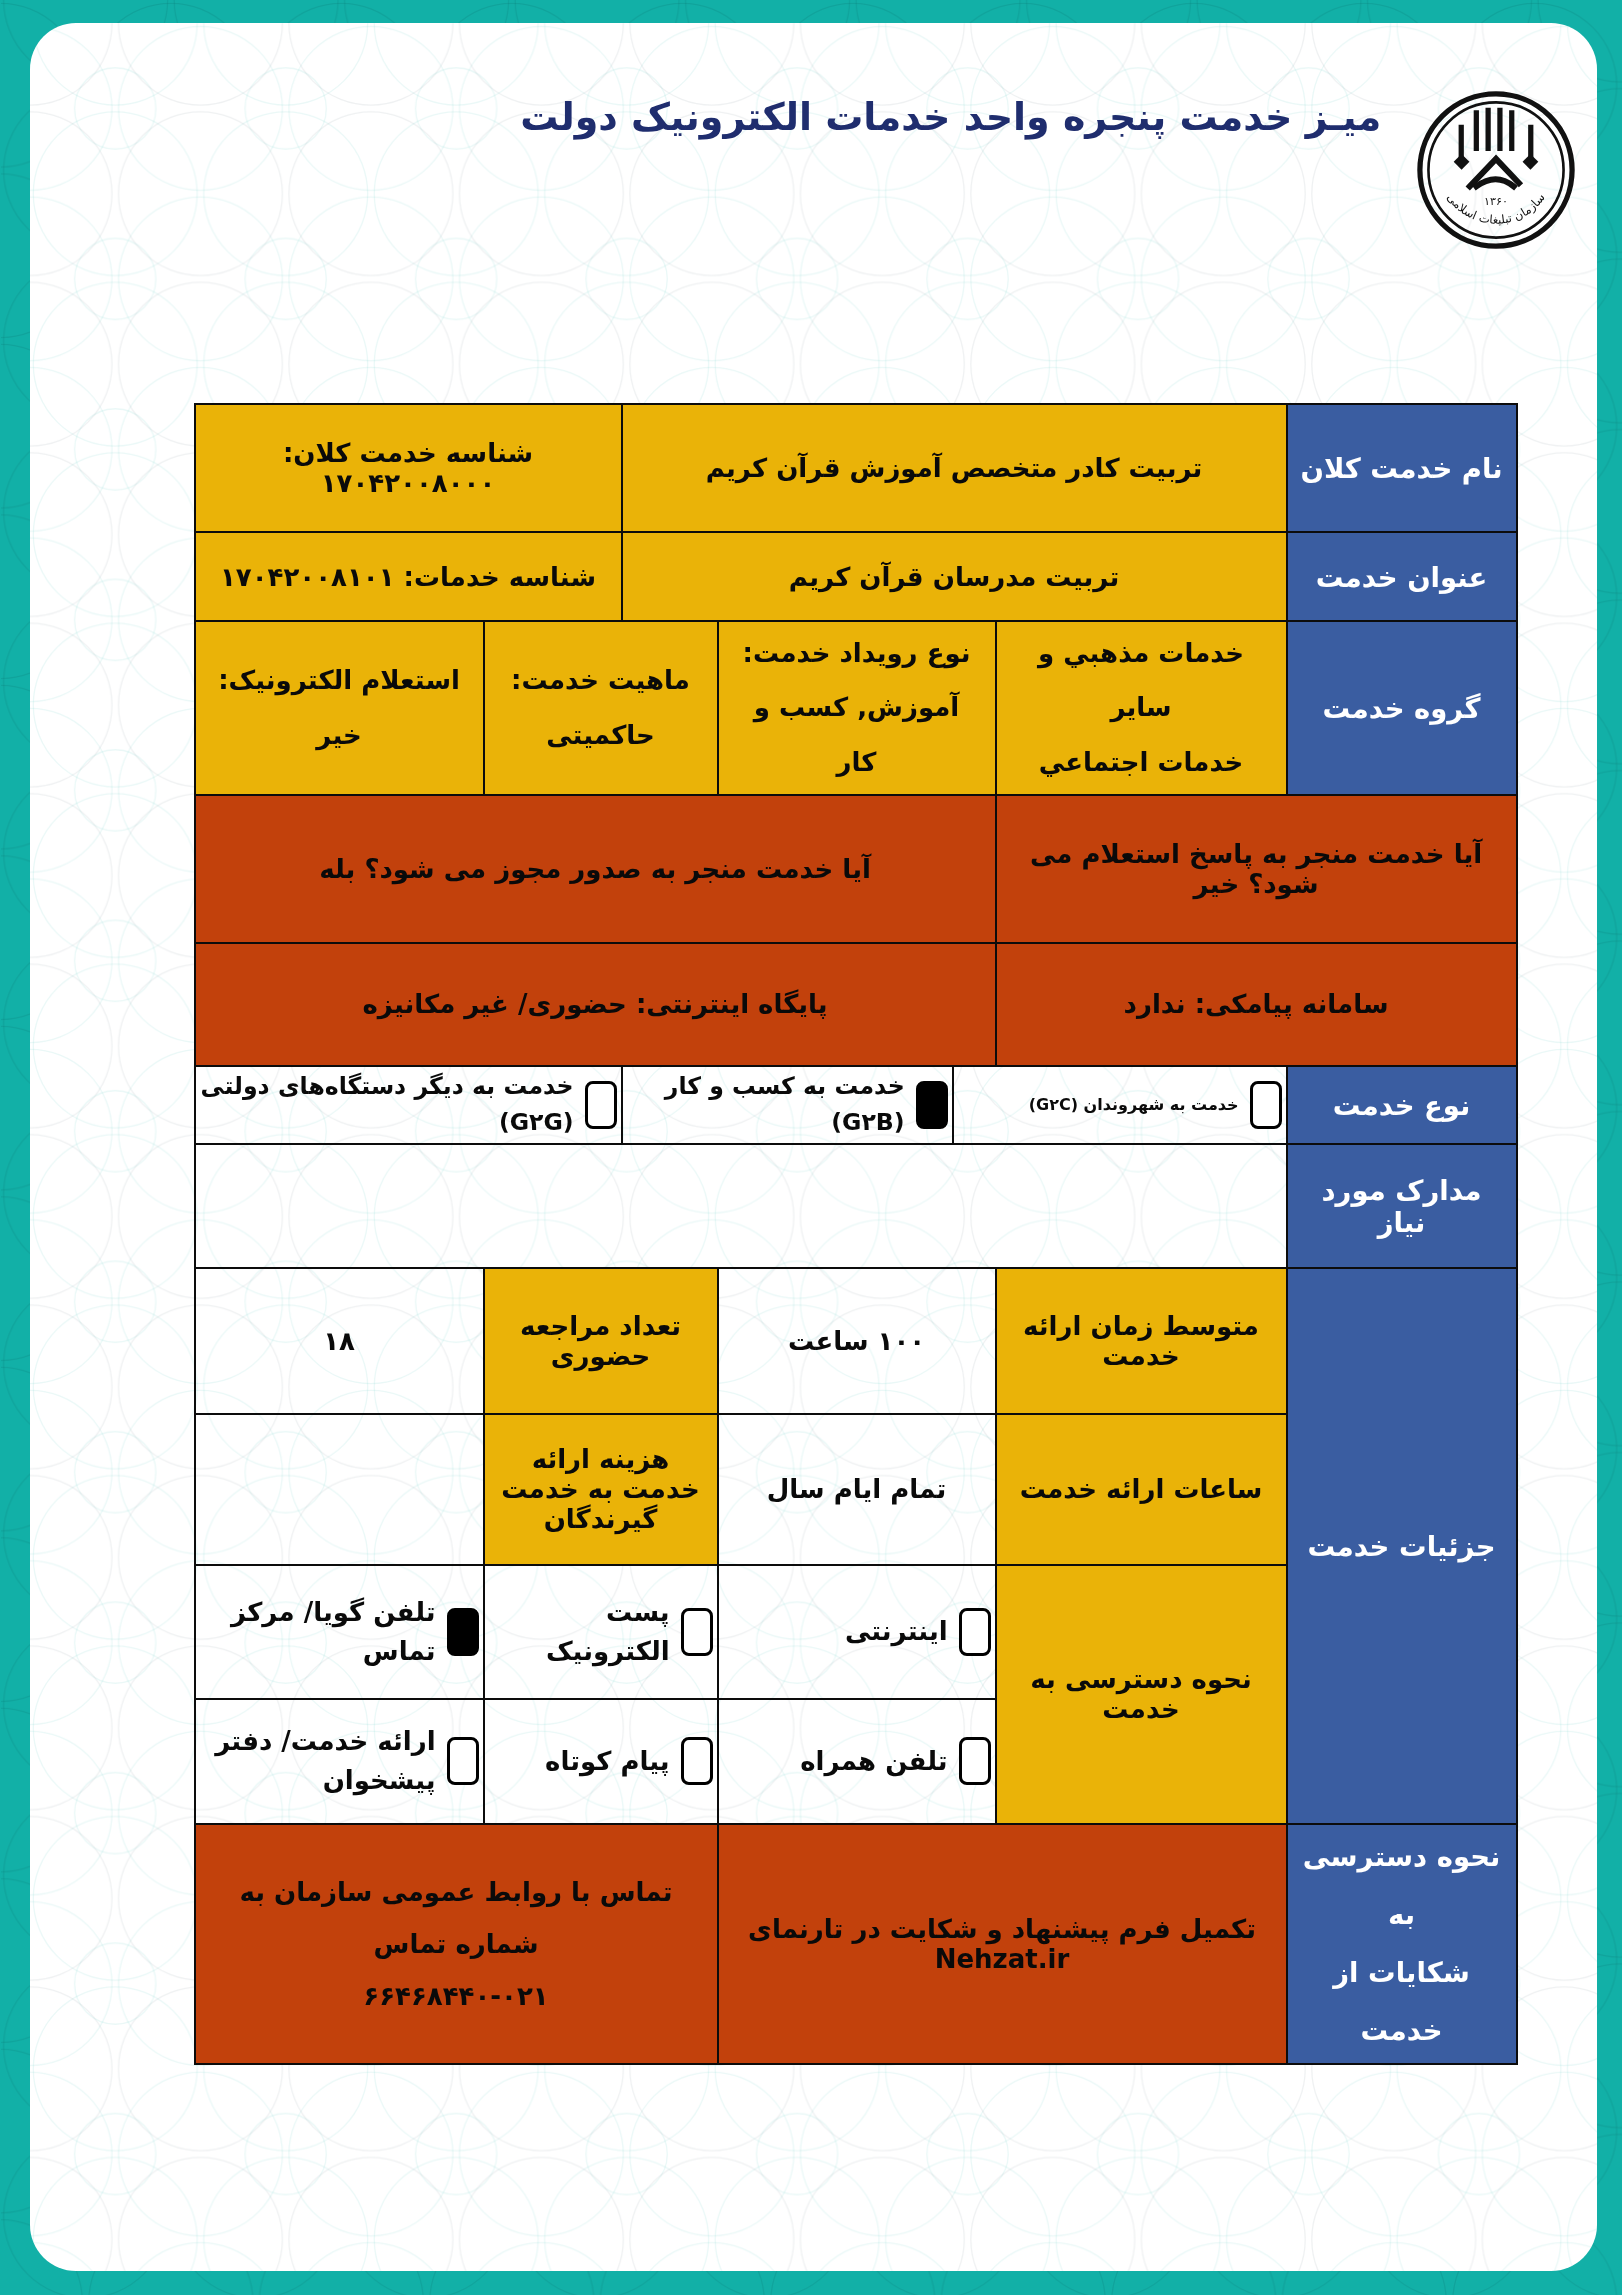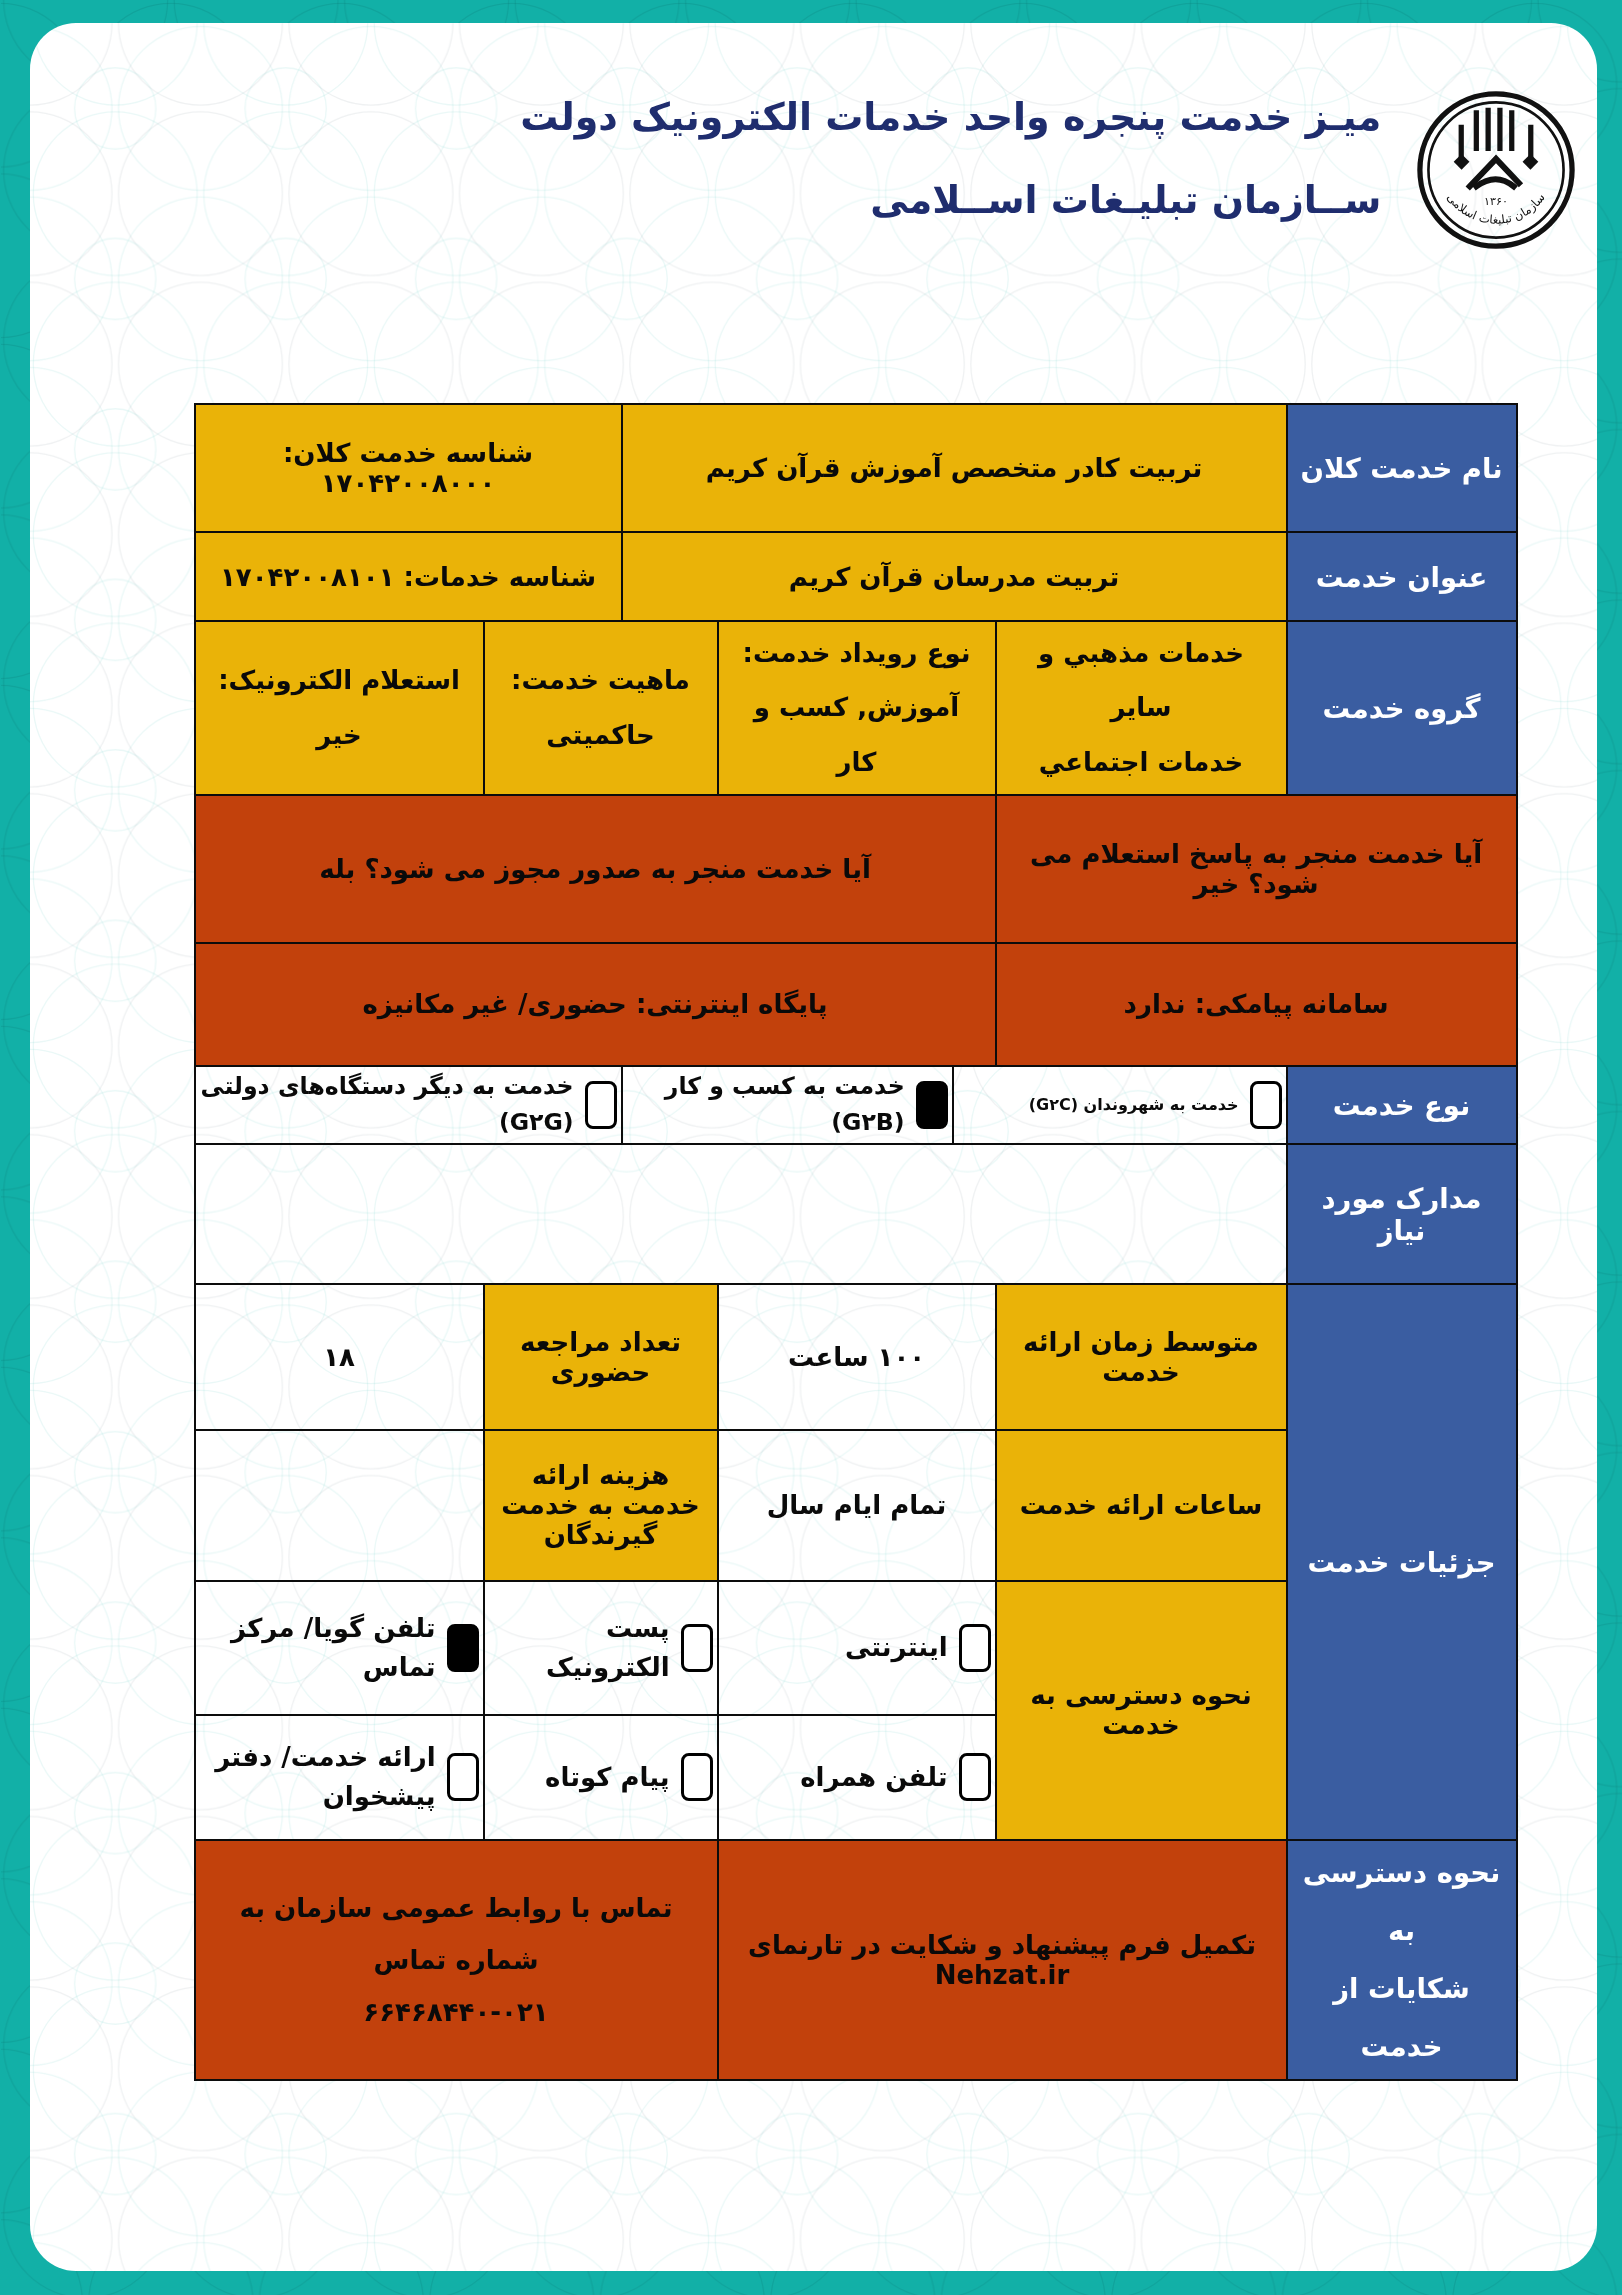--- a/index.html
+++ b/index.html
@@ -78,21 +78,20 @@
             <circle cx="260" cy="260" r="125"></circle>
         </g>
       </pattern>
     </defs>
     <rect width="2390" height="3428" fill="url(#girih)"></rect>
   </svg>
 
   <div class="header">
     <div class="titles">
       <div class="title-line1">میـز خدمت پنجره واحد خدمات الکترونیک دولت</div>
-      <div class="title-line2">ســازمان تبلیـغات اســلامی</div>
     </div>
 
     <svg class="logo" viewBox="0 0 250 250" xmlns="http://www.w3.org/2000/svg">
       <circle cx="125" cy="125" r="116" fill="none" stroke="#111" stroke-width="8"></circle>
       <circle cx="125" cy="125" r="103" fill="none" stroke="#111" stroke-width="4"></circle>
       <g stroke="#111" stroke-width="8" stroke-linecap="square" fill="none">
         <line x1="95" y1="38" x2="95" y2="92"></line>
         <line x1="113" y1="34" x2="113" y2="92"></line>
         <line x1="131" y1="34" x2="131" y2="92"></line>
         <line x1="149" y1="38" x2="149" y2="92"></line>
@@ -186,21 +185,21 @@
         </div>
       </td>
       <td class="tp cbcell" colspan="2">
         <div class="cbrow">
           <span class="checkbox"></span>
           <span class="lbl" style="font-size:23.6px">خدمت به دیگر دستگاه‌های دولتی (G۲G)</span>
         </div>
       </td>
     </tr>
 
-    <tr style="height:140px">
+    <tr style="height:124px">
       <td class="hd">مدارک مورد نیاز</td>
       <td class="tp" colspan="6"></td>
     </tr>
 
     <tr style="height:146px">
       <td class="hd" rowspan="4">
         <span>جزئیات خدمت</span>
       </td>
       <td class="lb">متوسط زمان ارائه خدمت</td>
       <td class="tp" colspan="2">۱۰۰ ساعت</td>

